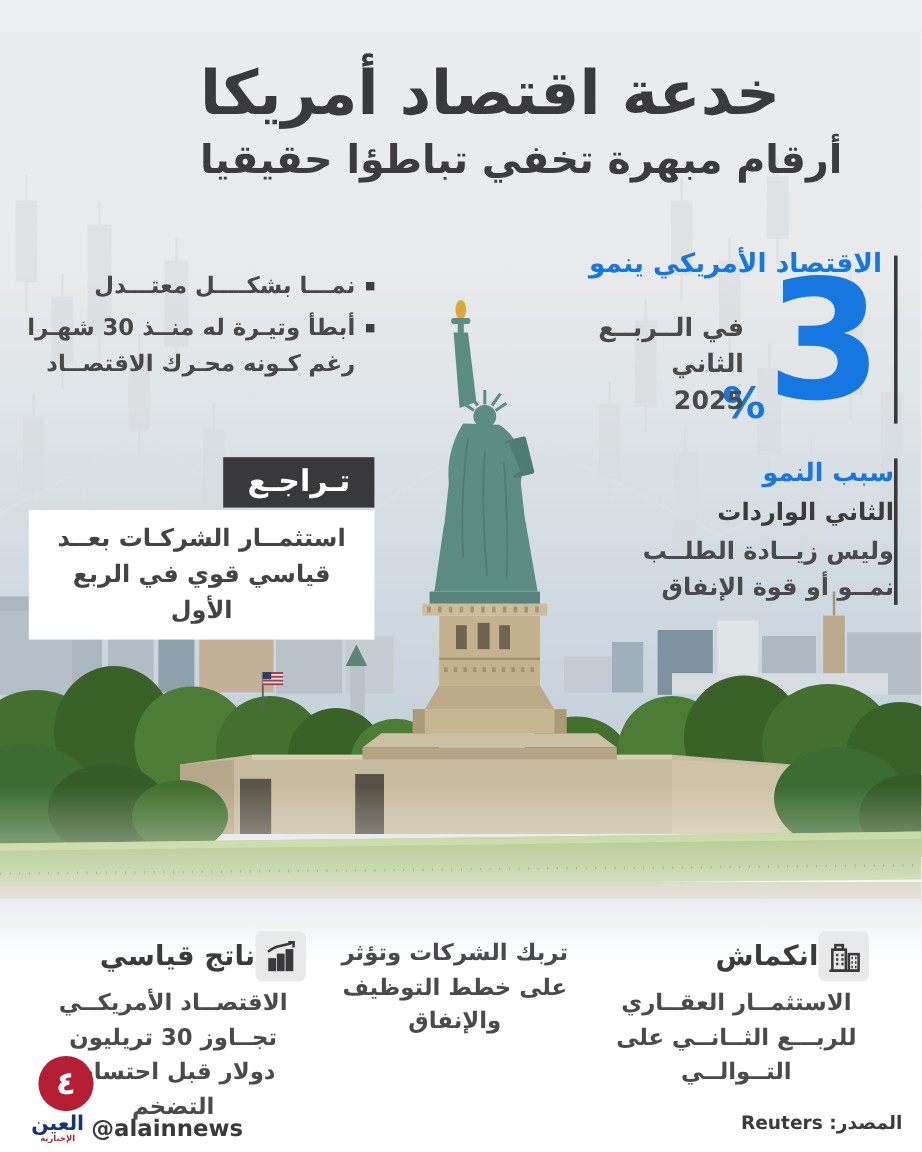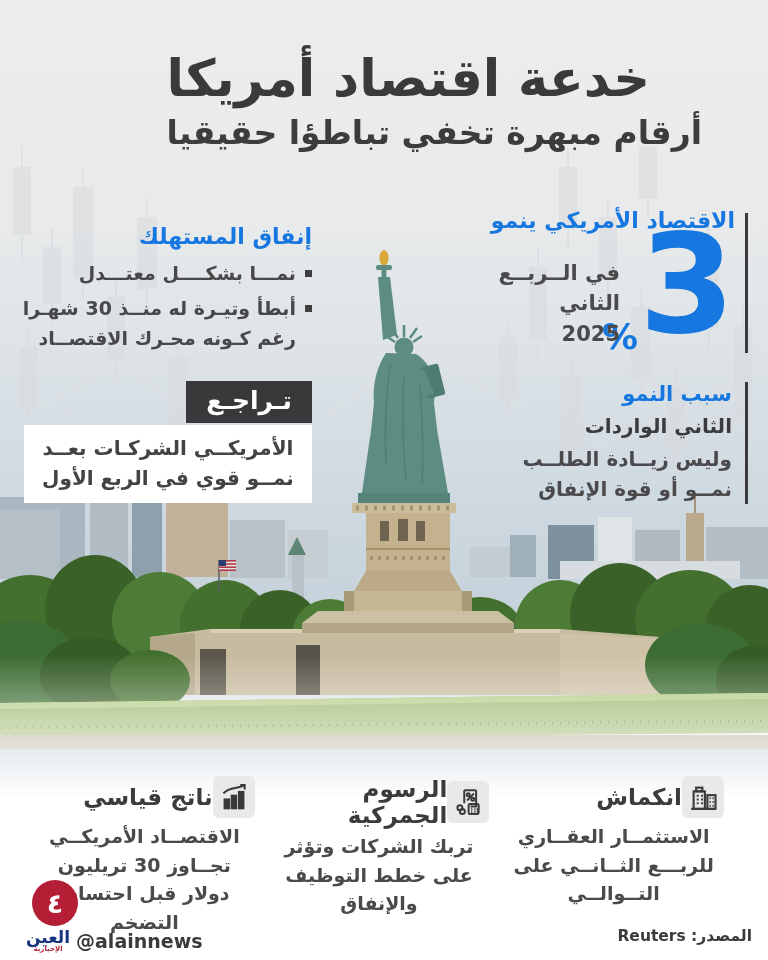--- a/index.html
+++ b/index.html
@@ -26,21 +26,21 @@
   .consumer { top:224px; right:456px; width:302px; text-align:right; }
   .consumer .blue-h { font-size:22px; margin-bottom:10px; }
   .bullet { display:flex; gap:9px; font-size:19px; color:#48484a; line-height:1.55; margin-bottom:6px; font-weight:600;}
   .bullet .sq { flex:0 0 auto; width:7px; height:7px; background:#3e3e40; margin-top:11px; }
   .growth { top:208px; right:20px; width:252px; height:160px; }
   .growth .vbar { position:absolute; right:0; top:5px; width:3.5px; height:140px; background:#3a3a3c; }
   .growth .blue-h { position:absolute; right:13px; top:0; font-size:22px; white-space:nowrap; }
   .growth .big-num { position:absolute; right:13px; top:8px; font-size:138px; font-weight:800; color:#1577df; line-height:1; }
   .growth .pct { position:absolute; right:110px; top:108px; font-size:36px; font-weight:800; color:#1577df; }
   .growth .period { position:absolute; right:128px; top:50px; text-align:right; font-size:21px; font-weight:700; color:#4a4a4c; line-height:1.45; }
-  .reason { top:382px; right:20px; width:238px; border-left:none; border-right:3.5px solid #3a3a3c; padding-right:13px; text-align:right; }
+  .reason { top:382px; right:20px; width:238px; border-left:none; border-right:3.5px solid #3a3a3c; text-align:right; }
   .reason .blue-h { font-size:21px; margin-bottom:8px; }
   .reason .hl { font-size:20px; font-weight:800; color:#3b3b3d; margin-bottom:6px; }
   .reason .body { font-size:20px; font-weight:600; color:#4a4a4c; line-height:1.5; }
   .decline { top:381px; right:456px; width:288px; text-align:right; }
   .decline .badge { display:inline-block; background:#39383a; color:#ffffff; font-size:25px; font-weight:800; letter-spacing:1px; padding:5px 20px 8px 20px;margin-left:27px; }
   .decline .box { background:#ffffff; margin-top:2px; padding:8px 10px 10px 10px; font-size:20px; font-weight:600; color:#434345; line-height:1.5; text-align:center; }
   
   .factors { position:absolute; z-index:6; top:776px; left:0; width:768px; display:flex; flex-direction:row; justify-content:space-between; padding:0 44px 0 34px; gap:14px; }
   .factor { width:226px; }
   .factor .head { display:flex; align-items:center; }
@@ -234,21 +234,20 @@
     </defs>
     <rect x="0" y="430" width="768" height="145" fill="url(#fadeWhite)"></rect>
   </svg>
 
   <div class="txt title-block">
     <div class="title-main">خدعة اقتصاد أمريكا</div>
     <div class="title-sub">أرقام مبهرة تخفي تباطؤا حقيقيا</div>
   </div>
 
   <div class="txt consumer">
-    <div class="blue-h">إنفاق المستهلك</div>
     <div class="bullet">
       <span class="sq"></span>
       <span>نمـــا بشكــــل معتـــدل</span>
     </div>
     <div class="bullet">
       <span class="sq"></span>
       <span>أبطأ وتيـرة له منــذ 30 شهـرا رغم كـونه محـرك الاقتصــاد</span>
     </div>
   </div>
 
@@ -264,21 +263,21 @@
   </div>
 
   <div class="txt reason">
     <div class="blue-h">سبب النمو</div>
     <div class="hl">الثاني الواردات</div>
     <div class="body">وليس زيــادة الطلــب نمــو أو قوة الإنفاق</div>
   </div>
 
   <div class="txt decline">
     <span class="badge">تـراجـع</span>
-    <div class="box">الأمريكــي الشركـات بعــد نمــو قوي في الربع الأول</div>
+    <div class="box">استثمــار الشركـات بعــد قياسي قوي في الربع الأول</div>
   </div>
 
   <div class="factors">
 
     <div class="factor">
       <div class="head">
         <span class="icon-box">
           <svg width="30" height="30" viewBox="0 0 24 24" fill="none" stroke="#3a3a3c" stroke-width="1.7">
             <rect x="4.5" y="7.5" width="9" height="14"></rect>
             <rect x="6.5" y="4.5" width="5" height="3"></rect>
@@ -286,36 +285,20 @@
             <path d="M7 11h1.5M10.5 11h1.5M7 14h1.5M10.5 14h1.5M7 17h1.5M10.5 17h1.5M17.2 13h1M19.6 13h1M17.2 16h1M19.6 16h1M17.2 19h1M19.6 19h1"></path>
             <path d="M2.5 21.5h19"></path>
           </svg>
         </span>
         <h3>انكماش</h3>
       </div>
       <p>الاستثمــار العقــاري للربـــع الثــانــي على التــوالــي</p>
     </div>
 
     <div class="factor">
-      <div class="head">
-        <span class="icon-box">
-          <svg width="30" height="30" viewBox="0 0 24 24" fill="none" stroke="#3a3a3c" stroke-width="1.6">
-            <path d="M9 2.5h8.5a1 1 0 0 1 1 1V16"></path>
-            <path d="M9 2.5V13"></path>
-            <circle cx="12.2" cy="6.2" r="1.2"></circle>
-            <circle cx="15.8" cy="9.8" r="1.2"></circle>
-            <path d="M11.2 10.8L16.8 5.2"></path>
-            <rect x="12.5" y="13.5" width="8" height="8" rx="1"></rect>
-            <path d="M14 15.5h5M14.5 17.8h1M17 17.8h1M19 17.8h1M14.5 19.8h1M17 19.8h1M19 19.8h1"></path>
-            <circle cx="5.5" cy="16.5" r="2"></circle>
-            <circle cx="7.5" cy="19.5" r="2"></circle>
-          </svg>
-        </span>
-        <h3>الرسوم الجمركية</h3>
-      </div>
       <p>تربك الشركات وتؤثر على خطط التوظيف والإنفاق</p>
     </div>
 
     <div class="factor">
       <div class="head">
         <span class="icon-box">
           <svg width="30" height="30" viewBox="0 0 24 24" fill="none" stroke="#3a3a3c" stroke-width="1.7">
             <rect x="4.5" y="14" width="3.5" height="7" fill="#3a3a3c"></rect>
             <rect x="10.2" y="11" width="3.5" height="10" fill="#3a3a3c"></rect>
             <rect x="16" y="8" width="3.5" height="13" fill="#3a3a3c"></rect>

